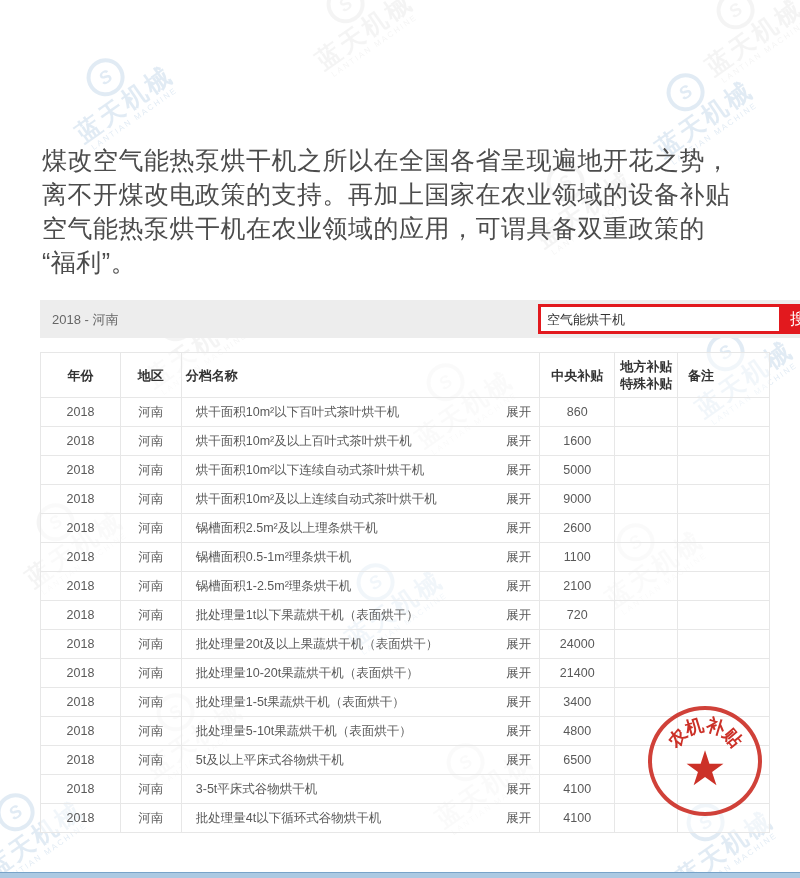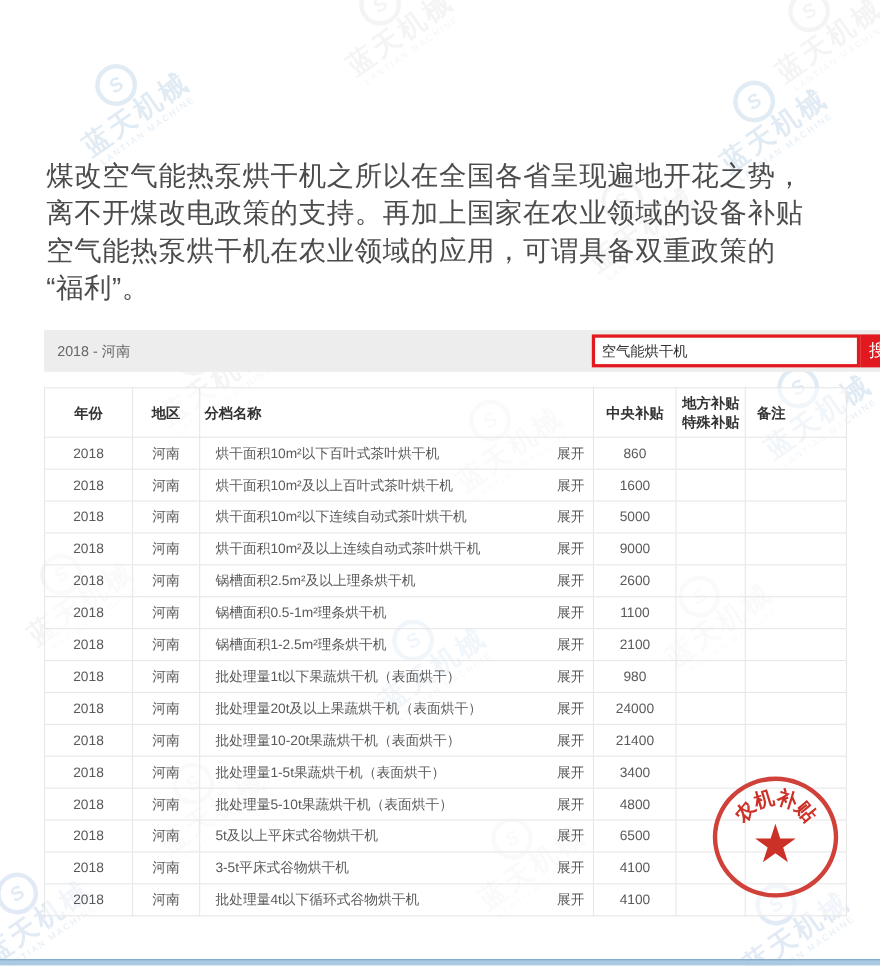--- a/index.html
+++ b/index.html
@@ -208,21 +208,21 @@
         </tr>
         <tr>
           <td>2018</td>
           <td>河南</td>
           <td class="name-c">
             <div class="name-wrap">
               <span>批处理量1t以下果蔬烘干机（表面烘干）</span>
               <a class="expand-link">展开</a>
             </div>
           </td>
-          <td>980</td>
+          <td>720</td>
           <td></td>
           <td></td>
         </tr>
         <tr>
           <td>2018</td>
           <td>河南</td>
           <td class="name-c">
             <div class="name-wrap">
               <span>批处理量20t及以上果蔬烘干机（表面烘干）</span>
               <a class="expand-link">展开</a>

